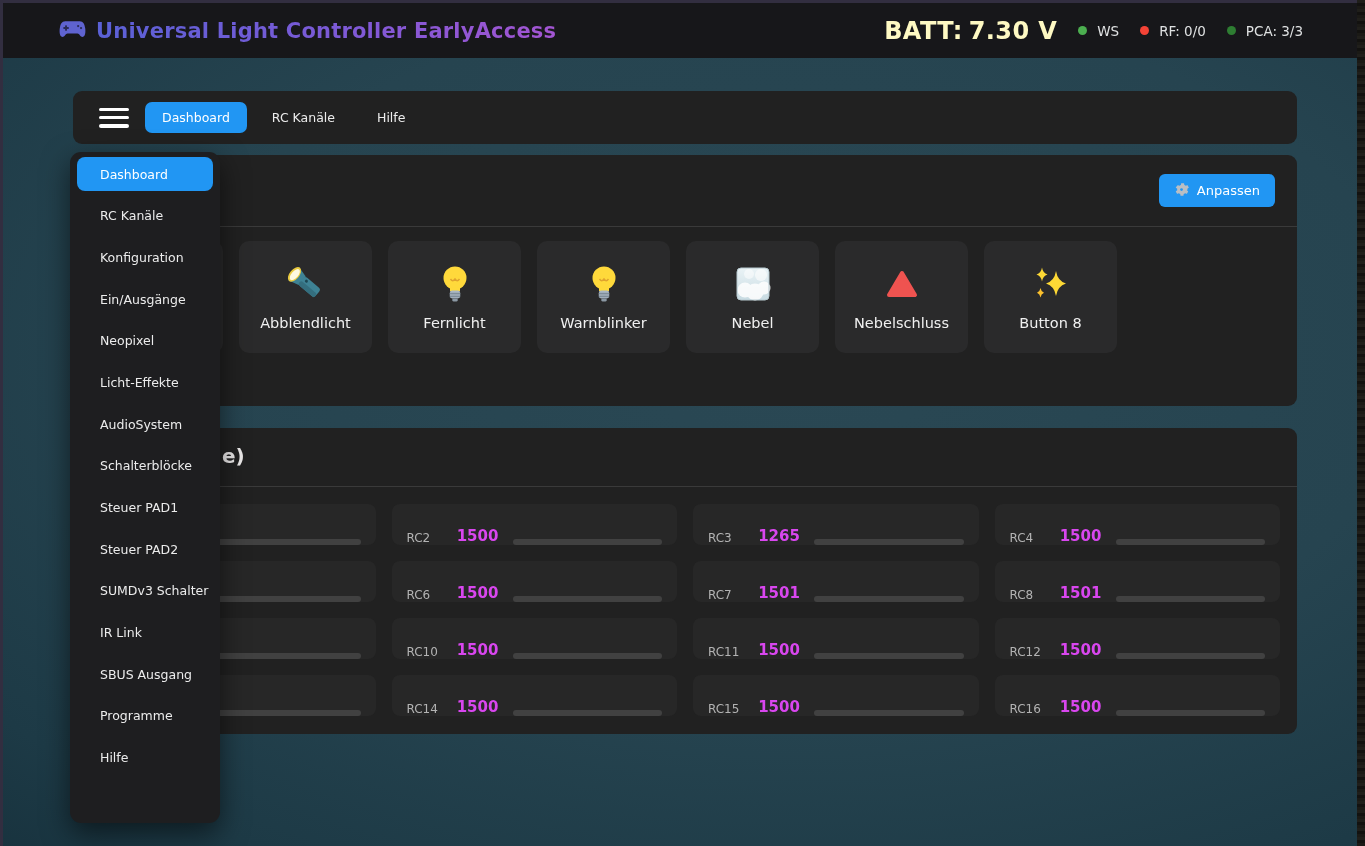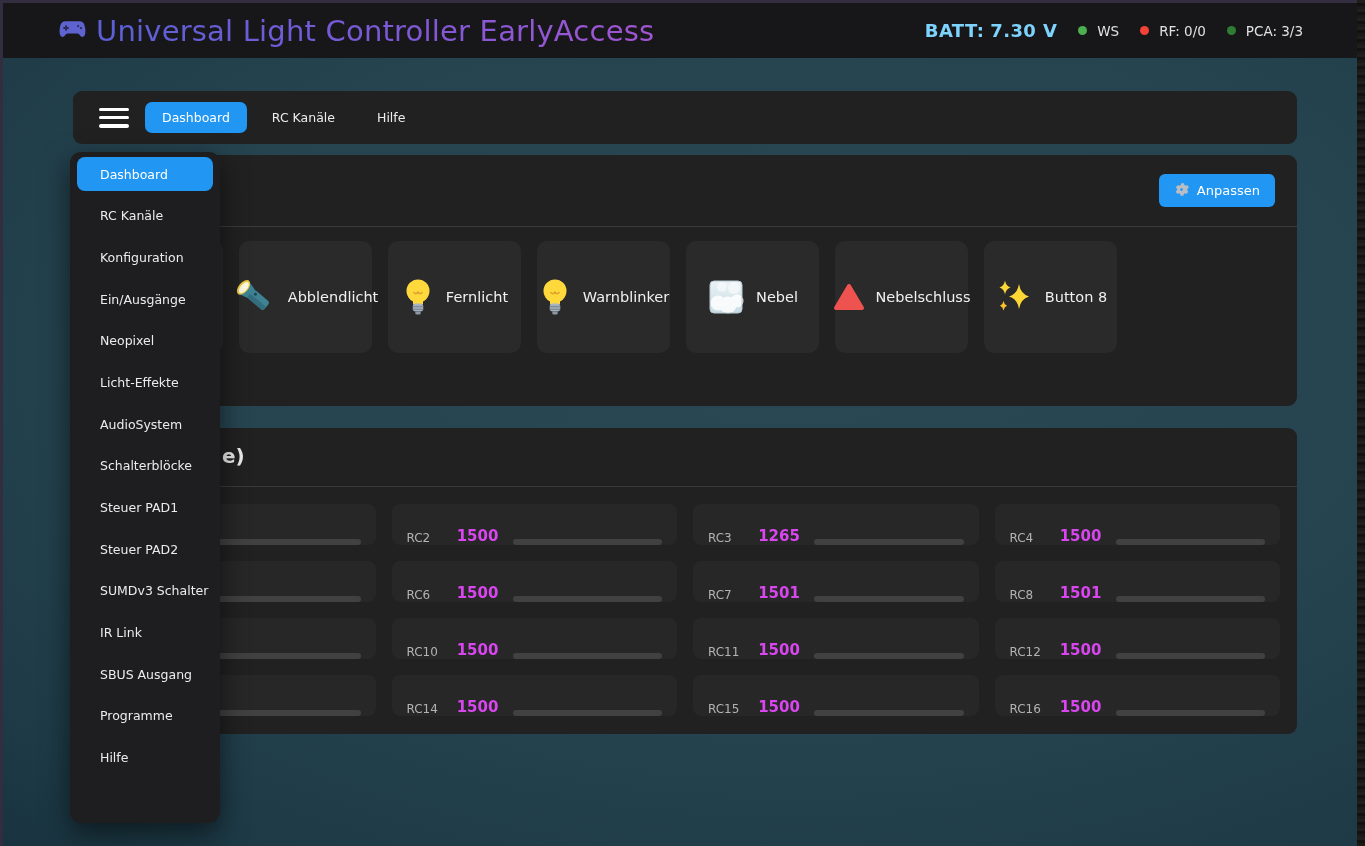--- a/index.html
+++ b/index.html
@@ -11,25 +11,25 @@
   }
   .top-edge{position:absolute;left:0;top:0;width:100%;height:3px;background:#322e40;z-index:70;}
   .left-edge{position:absolute;left:0;top:0;width:3px;height:100%;background:#322e40;z-index:70;}
   .right-edge{position:absolute;right:0;top:0;width:8px;height:100%;z-index:75;
     background:repeating-linear-gradient(180deg,#201f1b 0 3px,#131210 3px 6px,#1b1a16 6px 9px);}
 
   
   .app-header{position:absolute;left:3px;top:3px;width:1354px;height:55px;background:#17171a;
     display:flex;align-items:center;z-index:60;}
   .brand{display:flex;align-items:center;gap:10px;margin-left:56px;}
-  .brand-title{font-size:29px;font-weight:normal;letter-spacing:.2px;
+  .brand-title{font-size:21px;font-weight:bold;letter-spacing:.2px;
     background:linear-gradient(90deg,#5a61d6 0%,#7e59d6 55%,#a355d2 100%);
     -webkit-background-clip:text;background-clip:text;color:transparent;}
   .statusbar{margin-left:auto;margin-right:54px;display:flex;align-items:center;gap:21px;}
-  .batt{color:#7dd3fc;font-size:18px;font-weight:bold;letter-spacing:.4px;}
+  .batt{color:#fef9c3;font-size:24px;font-weight:bold;letter-spacing:.4px;}
   .batt .batt-label{margin-right:6px;}
   .status-item{display:flex;align-items:center;gap:10px;color:#dfe1e2;font-size:13.5px;}
   .dot{width:9px;height:9px;border-radius:50%;flex:0 0 auto;}
 
   
   .navbar{position:absolute;left:73px;top:91px;width:1224px;height:53px;background:#212121;
     border-radius:9px;display:flex;align-items:center;padding:0 14px;box-sizing:border-box;z-index:10;}
   .hamburger{width:30px;height:20px;display:flex;flex-direction:column;justify-content:space-between;
     margin-left:12px;cursor:pointer;}
   .hamburger span{display:block;height:3.5px;background:#ffffff;border-radius:2px;}
@@ -38,21 +38,21 @@
   .tab.active{background:#2196f3;color:#ffffff;}
 
   
   .panel{position:absolute;background:#212121;border-radius:9px;z-index:5;box-sizing:border-box;}
   #buttons-panel{left:73px;top:155px;width:1224px;height:251px;}
   .panel1-head{height:72px;display:flex;align-items:center;padding:0 22px;
     border-bottom:1px solid #3a3a3a;box-sizing:border-box;}
   .customize-btn{margin-left:auto;height:33px;padding:0 15px;background:#2196f3;border:none;
     border-radius:6px;color:#fff;font-size:13px;font-family:inherit;display:flex;align-items:center;gap:8px;cursor:pointer;}
   .cards{display:flex;gap:16px;padding:14px 17px;}
-  .card{width:133px;height:112px;background:#2a2a2b;border-radius:10px;display:flex;flex-direction:row;
+  .card{width:133px;height:112px;background:#2a2a2b;border-radius:10px;display:flex;flex-direction:column;
     align-items:center;justify-content:center;gap:11px;cursor:pointer;flex:0 0 auto;}
   .card-icon{height:40px;display:flex;align-items:center;justify-content:center;}
   .card-label{color:#f0f0f0;font-size:14.5px;}
 
   
   #channels-panel{left:73px;top:428px;width:1224px;height:306px;}
   .panel2-head{height:59px;position:relative;border-bottom:1px solid #3a3a3a;box-sizing:border-box;}
   .panel2-title{position:absolute;left:149px;top:16px;color:#eceaea;font-size:20px;font-weight:bold;}
   .rc-grid{display:grid;grid-template-columns:repeat(4,1fr);gap:16px;padding:17px;}
   .rc-cell{height:41px;background:#272727;border-radius:8px;display:flex;align-items:flex-end;

